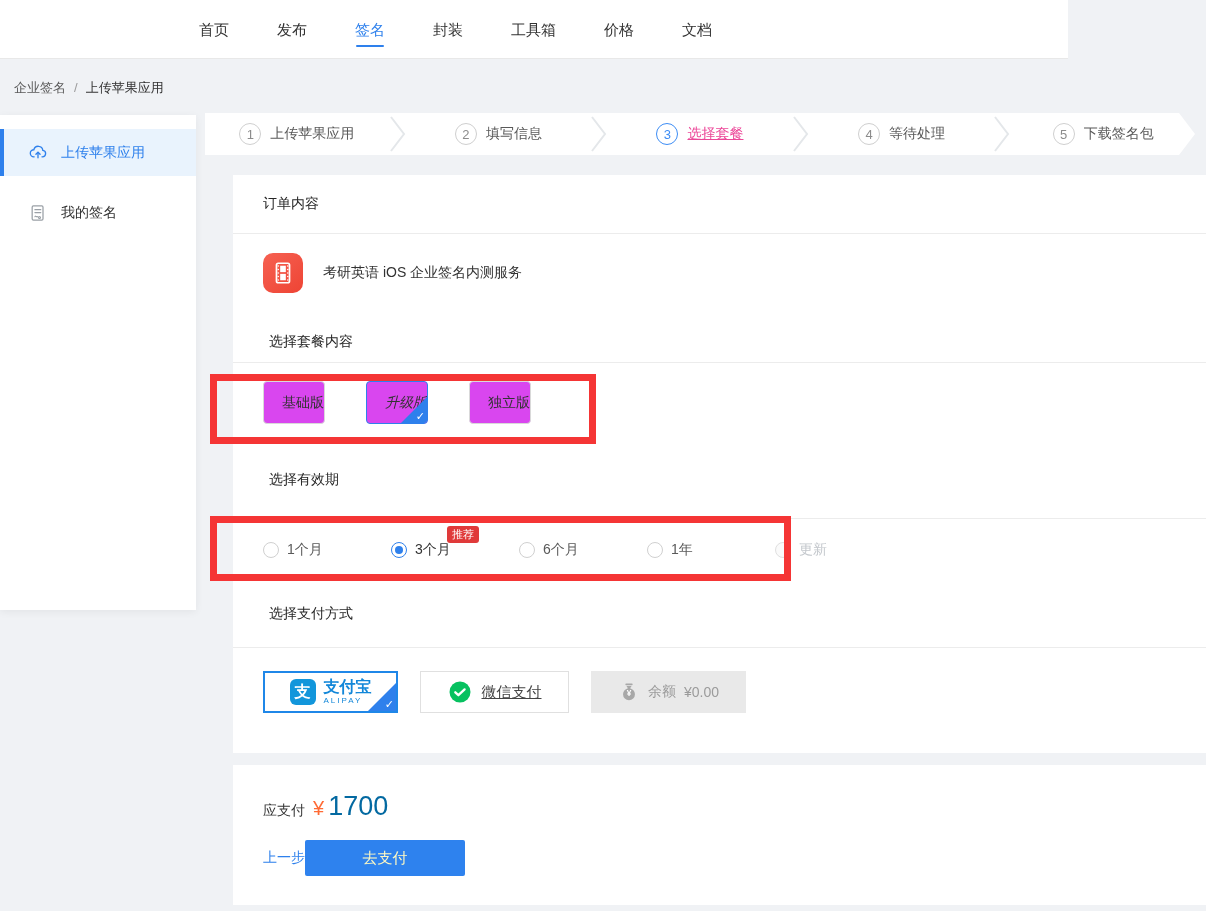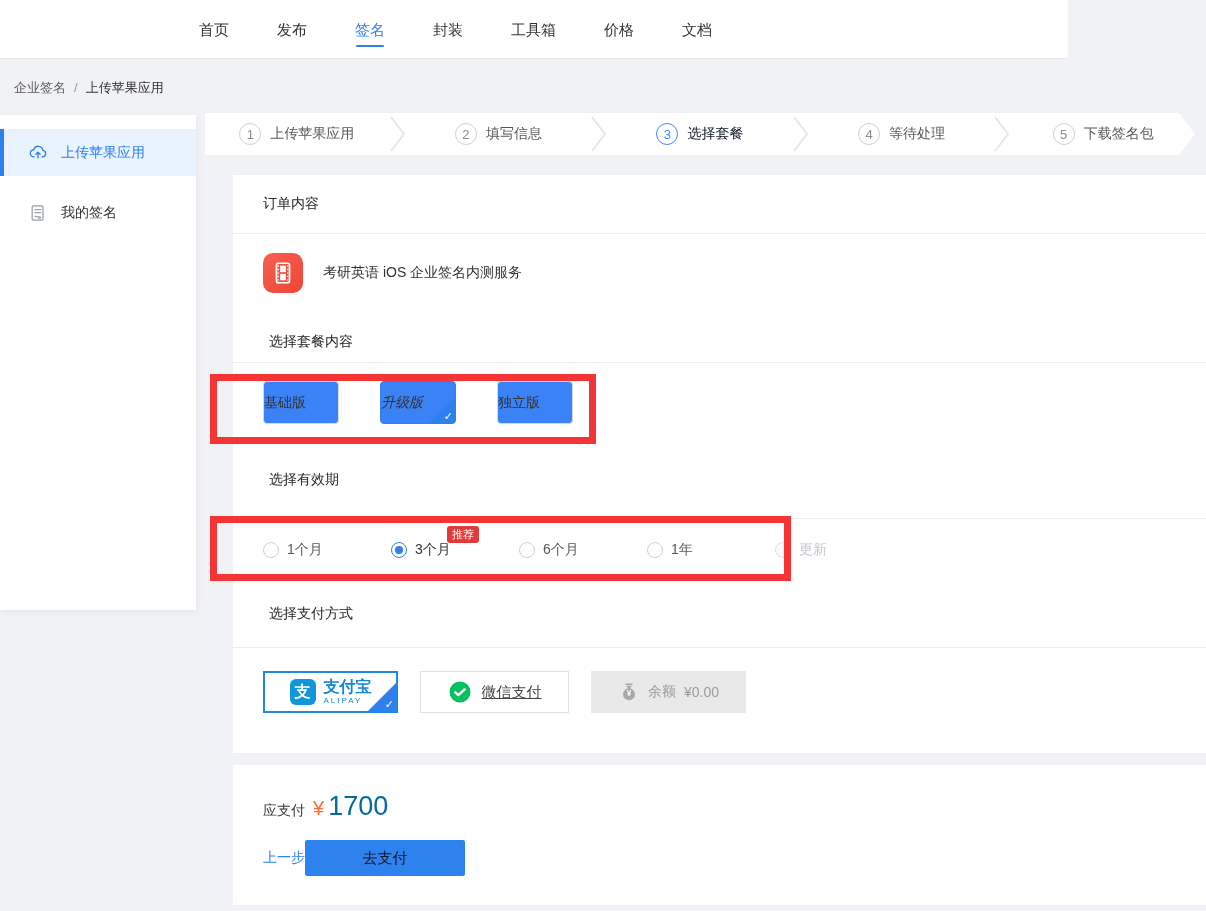--- a/index.html
+++ b/index.html
@@ -48,21 +48,21 @@
     background:#fff; display:flex; align-items:stretch;
     clip-path:polygon(0 0, calc(100% - 16px) 0, 100% 50%, calc(100% - 16px) 100%, 0 100%);
   }
   .step { flex:1; display:flex; align-items:center; justify-content:center; gap:9px; }
   .step-circle {
     width:22px; height:22px; border-radius:50%; border:1px solid #cfcfcf;
     color:#8c8c8c; font-size:13px; display:flex; align-items:center; justify-content:center;
   }
   .step-label { font-size:14px; color:#595959; }
   .step.active .step-circle { border-color:#3d8df5; color:#3d8df5; }
-  .step.active .step-label { color:#0f172a; }
+  .step.active .step-label { color:#ec4899;text-decoration:underline; }
   .step-sep { width:18px; display:flex; align-items:center; }
   
   .card { position:absolute; left:205px; width:998px; background:#fff;margin-left:28px; }
   .card1 { top:175px; height:578px; }
   .card2 { top:765px; height:140px; }
   .sec-title {
     height:59px; display:flex; align-items:center; padding-left:30px;
     font-size:14px; color:#262626; border-bottom:1px solid #ececec;
   }
   .order-row { display:flex; align-items:center; gap:20px; padding:19px 30px 28px 30px; }
@@ -74,22 +74,22 @@
   .app-name { font-size:14px; color:#333; }
   .sub-title {
     height:42px; display:flex; align-items:center; padding-left:36px;
     font-size:14px; color:#262626; border-bottom:1px solid #ececec;font-family:Liberation Serif, serif;
   }
   .sub-title.tall { height:77px; }
   .sub-title.mid  { height:68px; }
   
   .pkg-row { height:79px; display:flex; align-items:center; gap:41px; padding-left:30px; }
   .pkg-btn {
-    position:relative; width:76px; height:43px; border:1px solid #d9d9d9; border-radius:4px;
-    background:#3b82f6; display:flex; align-items:center; justify-content:flex-start;
+    position:relative; width:62px; height:43px; border:1px solid #d9d9d9; border-radius:4px;
+    background:#d946ef; display:flex; align-items:center; justify-content:flex-end;
     font-size:14px; color:#333; cursor:pointer; overflow:hidden;
   }
   .pkg-btn.selected { border-color:#2e80ec;font-style:italic; }
   .corner {
     position:absolute; right:0; bottom:0; width:0; height:0;
     border-style:solid; border-width:0 0 26px 26px;
     border-color:transparent transparent #2e80ec transparent;
   }
   .corner-check {
     position:absolute; right:2px; bottom:0px; color:#fff; font-size:11px; font-weight:bold;
@@ -138,21 +138,21 @@
   }
   .pay-icon { display:inline-flex; }
   
   .pay-line { padding:26px 0 0 30px; display:flex; align-items:baseline; }
   .pay-label { font-size:14px; color:#333; }
   .pay-cur { font-size:20px; color:#ff6b35; margin-left:8px; margin-right:4px; }
   .pay-amt { font-size:27px; color:#0369a1; }
   .action-row { margin-top:18px; padding-left:30px; display:flex; align-items:center; }
   .prev-link { font-size:14px; color:#2e80ec; cursor:pointer; }
   .pay-button {
-    width:160px; height:36px; background:#2e82ee; color:#0f172a; font-size:15px;
+    width:160px; height:36px; background:#2e82ee; color:#fef9c3; font-size:15px;
     border:none; border-radius:2px; cursor:pointer;
     font-family:"Liberation Sans","DejaVu Sans",sans-serif;
   }
   
   .red-box {
     position:absolute; border:7px solid #f53535; z-index:30; pointer-events:none;
   }
   #rb1 { left:210px; top:374px; width:386px; height:70px; }
   #rb2 { left:210px; top:516px; width:581px; height:65px; }
 </style>

